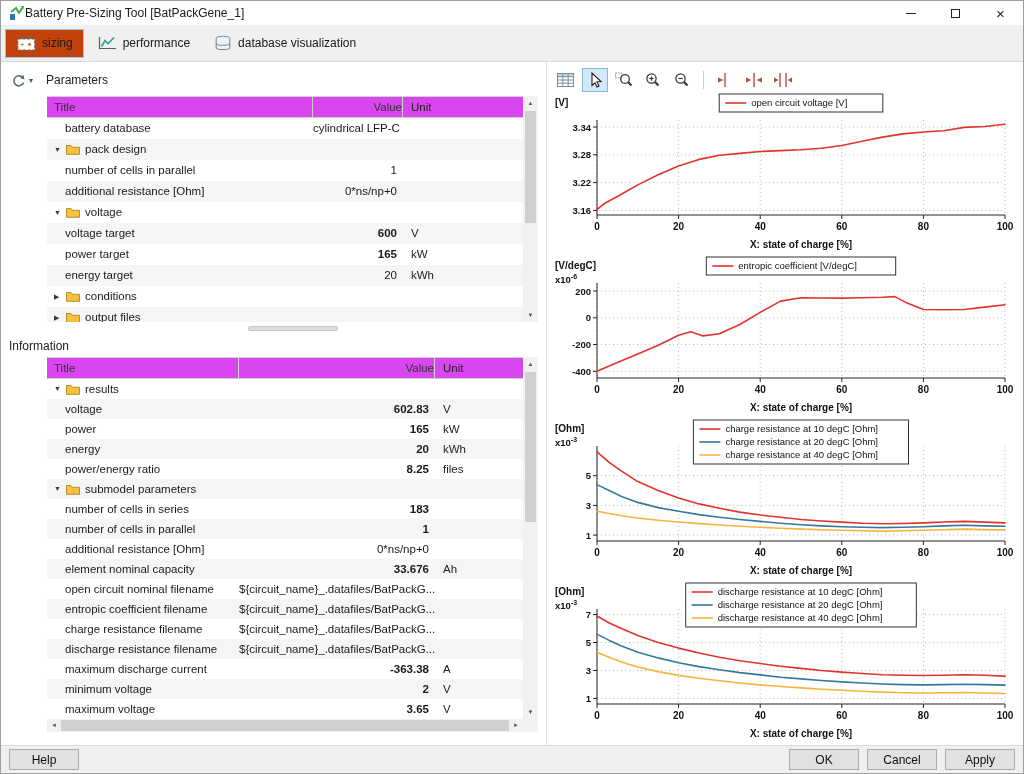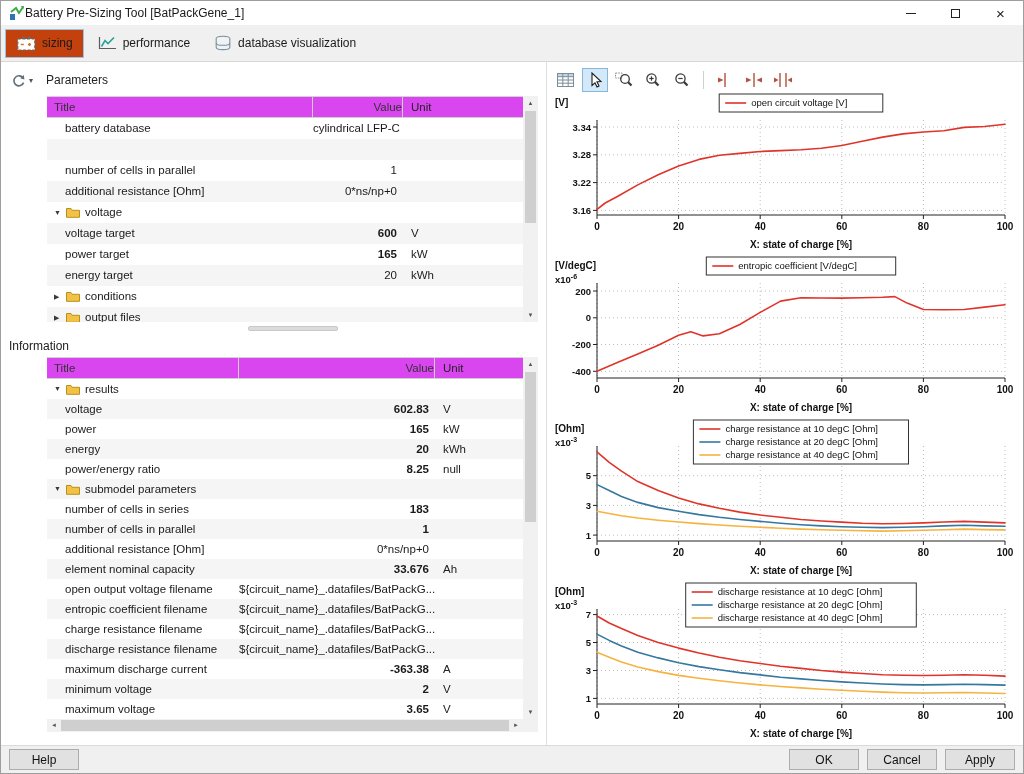--- a/index.html
+++ b/index.html
@@ -149,20 +149,29 @@
               <div class="tc h c2">Unit</div>
             </div>
             <div class="trow">
               <div class="tc c0 leaf">
                 <span>battery database</span>
               </div>
               <div class="tc c1">cylindrical LFP-C</div>
               <div class="tc c2"></div>
             </div>
             <div class="trow alt">
+              <div class="tc c0">
+                <span class="arrow">▼</span>
+                <span class="folderi">
+                  <svg width="14" height="11" viewBox="0 0 14 11">
+                    <path d="M0.5 1.5 h4.5 l1.2 1.8 h7.3 v7 h-13 z" fill="#f3c245" stroke="#b98f1f"></path>
+                  </svg>
+                </span>
+                <span>pack design</span>
+              </div>
               <div class="tc c1"></div>
               <div class="tc c2"></div>
             </div>
             <div class="trow">
               <div class="tc c0 leaf">
                 <span>number of cells in parallel</span>
               </div>
               <div class="tc c1">1</div>
               <div class="tc c2"></div>
             </div>
@@ -286,21 +295,21 @@
                 <span>energy</span>
               </div>
               <div class="tc c1 bold">20</div>
               <div class="tc c2">kWh</div>
             </div>
             <div class="trow">
               <div class="tc c0 leaf">
                 <span>power/energy ratio</span>
               </div>
               <div class="tc c1 bold">8.25</div>
-              <div class="tc c2">null</div>
+              <div class="tc c2">files</div>
             </div>
             <div class="trow alt">
               <div class="tc c0">
                 <span class="arrow">▼</span>
                 <span class="folderi">
                   <svg width="14" height="11" viewBox="0 0 14 11">
                     <path d="M0.5 1.5 h4.5 l1.2 1.8 h7.3 v7 h-13 z" fill="#f3c245" stroke="#b98f1f"></path>
                   </svg>
                 </span>
                 <span>submodel parameters</span>
@@ -331,21 +340,21 @@
             </div>
             <div class="trow alt">
               <div class="tc c0 leaf">
                 <span>element nominal capacity</span>
               </div>
               <div class="tc c1 bold">33.676</div>
               <div class="tc c2">Ah</div>
             </div>
             <div class="trow">
               <div class="tc c0 leaf">
-                <span>open output voltage filename</span>
+                <span>open circuit nominal filename</span>
               </div>
               <div class="tc c1">${circuit_name}_.datafiles/BatPackG...</div>
               <div class="tc c2"></div>
             </div>
             <div class="trow alt">
               <div class="tc c0 leaf">
                 <span>entropic coefficient filename</span>
               </div>
               <div class="tc c1">${circuit_name}_.datafiles/BatPackG...</div>
               <div class="tc c2"></div>

